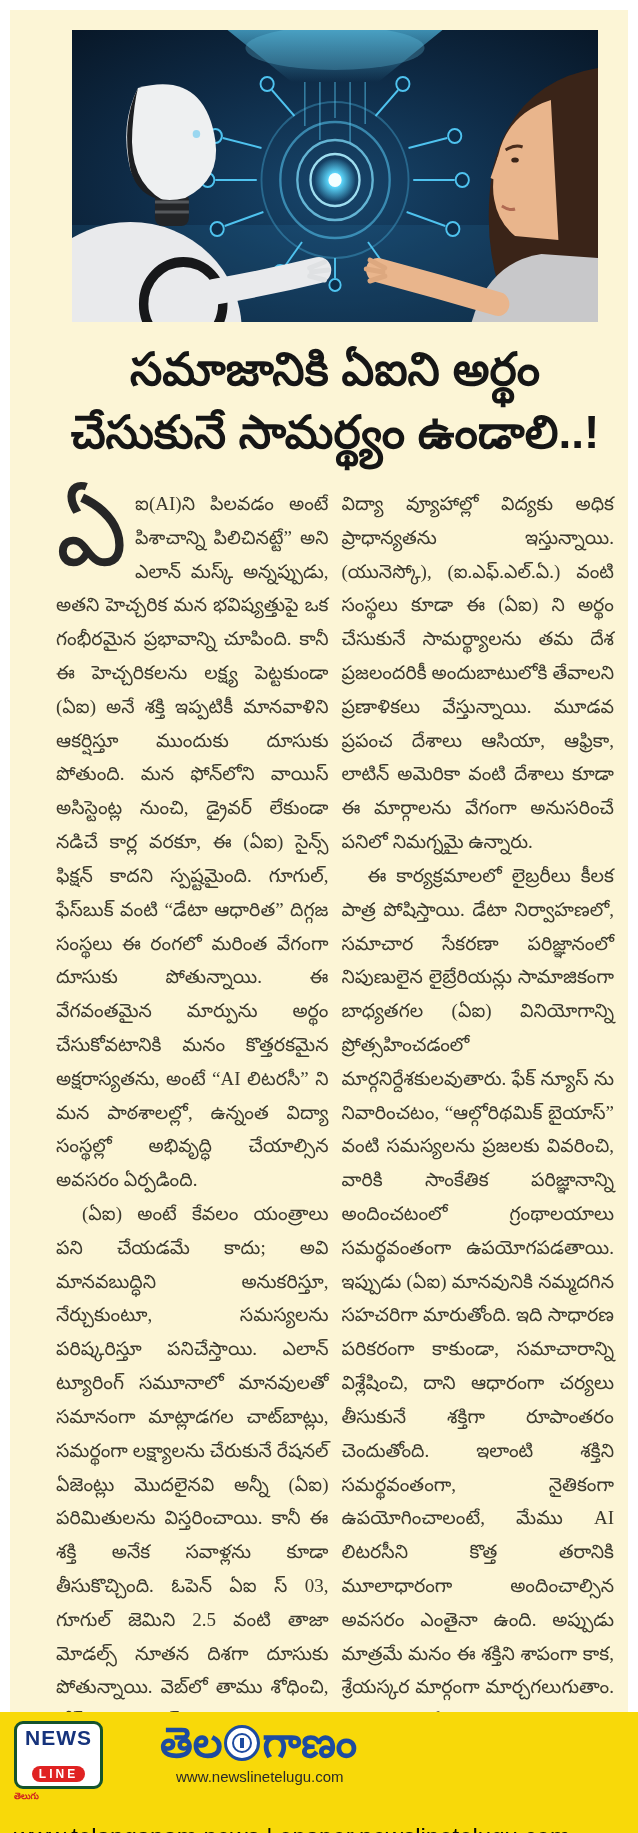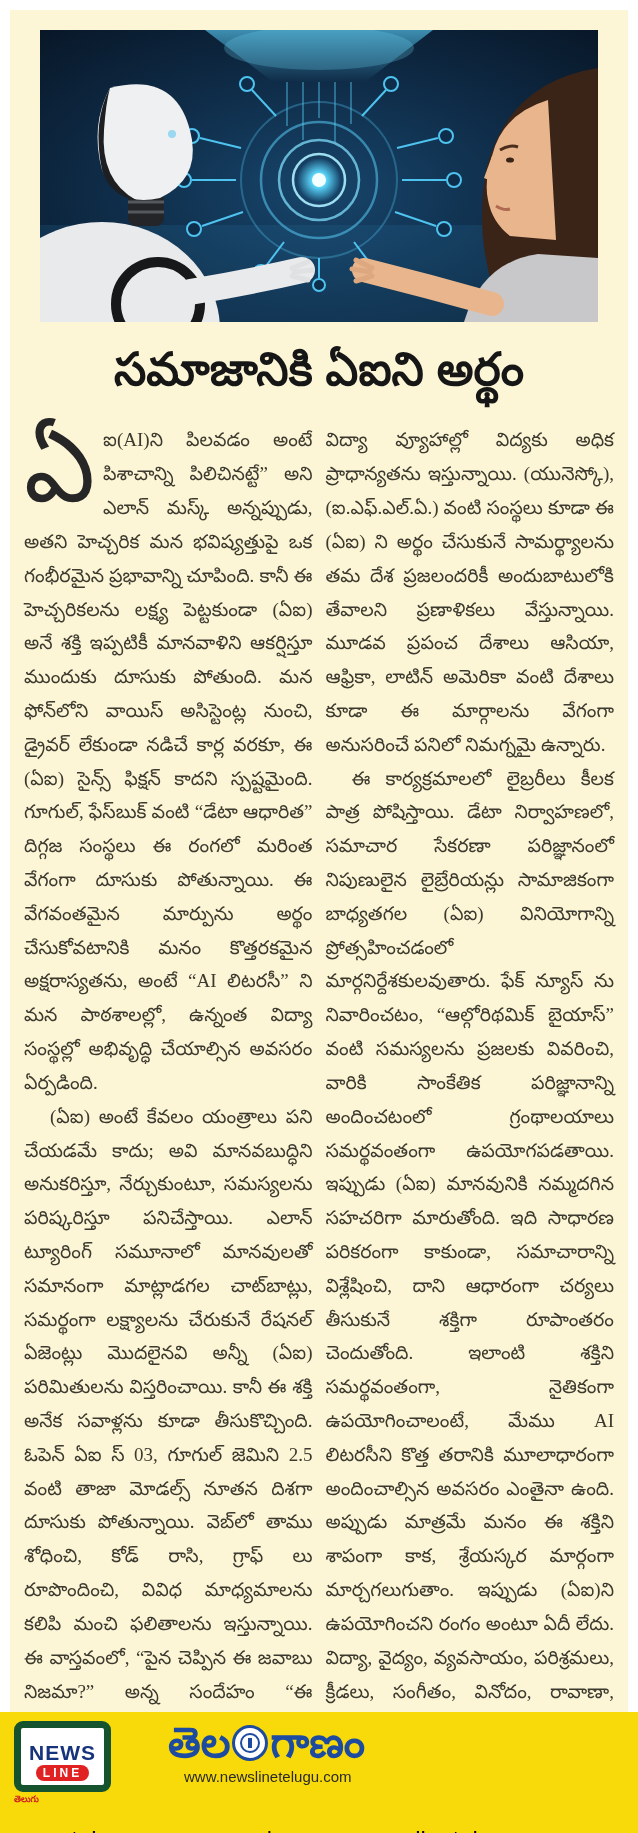--- a/index.html
+++ b/index.html
@@ -1,42 +1,42 @@
 <!DOCTYPE html>
 <html><head>
 <meta charset="utf-8">
 <style>
   html,body{margin:0;padding:0;background:#e9e9e9;}
   .page{position:relative;width:638px;height:1833px;background:#ffffff;margin:0 auto;overflow:hidden;
         font-family:"Liberation Serif","DejaVu Serif",serif;}
-  .inner{position:absolute;top:10px;left:10px;right:10px;bottom:121px;background:#fcf5d6;overflow:hidden;}
+  .inner{position:absolute;top:10px;left:10px;right:10px;bottom:121px;background:#fcf5d6;overflow:hidden;padding-left:32px;}
 
   
   .hero{margin:20px 30px 0 30px;height:292px;background:#0a1c30;overflow:hidden;}
   .hero svg{display:block;width:100%;height:100%;}
 
   
   .headline{margin-top:16px;text-align:center;color:#161616;font-weight:700;
             font-size:46px;line-height:1.38;font-family:"Liberation Sans","DejaVu Sans",sans-serif;}
 
   
   .cols{display:flex;gap:13px;margin:22px 14px 0 14px;}
   .col{flex:1 1 0;min-width:0;}
   .col p{margin:0;font-size:19px;line-height:1.78;text-align:justify;color:#3c3a2e;}
   .col p.indent{text-indent:26px;}
   .dropcap{float:left;font-size:100px;line-height:.78;padding:6px 8px 0 0;color:#262626;font-weight:400;}
 
   
   .band{position:absolute;left:0;right:0;bottom:0;height:121px;background:#f8d909;box-sizing:border-box;
         padding:9px 14px 0 14px;font-family:"Liberation Sans","DejaVu Sans",sans-serif;}
   .logo-row{display:flex;align-items:flex-start;gap:9px;}
-  .nl-badge{background:#ffffff;border:7px solid #14532d;border-radius:9px;padding:14px 8px 4px 8px;text-align:center;}
+  .nl-badge{background:#ffffff;border:3px solid #14532d;border-radius:9px;padding:3px 8px 4px 8px;text-align:center;}
   .nl-news{color:#16337c;font-weight:900;font-size:21px;letter-spacing:1px;line-height:1;}
   .nl-line-pill{display:inline-block;background:#e02222;color:#ffffff;border-radius:9px;font-weight:800;
-                font-size:12px;padding:1px 7px;letter-spacing:3px;margin-top:2px;line-height:1.2;}
+                font-size:12px;padding:1px 7px;letter-spacing:3px;margin-top:18px;line-height:1.2;}
   .nl-telugu{color:#d02020;font-size:9px;font-weight:700;margin-top:2px;text-align:left;}
   .brand-wrap{display:flex;flex-direction:column;}
   .brand{display:flex;align-items:center;color:#1d4ba0;font-size:42px;font-weight:800;line-height:1.05;
          font-family:"Liberation Serif","DejaVu Serif",serif;margin-left:48px;}
   .brand-emblem{width:36px;height:36px;border-radius:50%;border:3px solid #1d4ba0;background:#ffffff;
                 display:inline-flex;align-items:center;justify-content:center;margin:0 2px;box-sizing:border-box;}
   .brand-emblem .dot{width:16px;height:16px;border-radius:50%;border:2px solid #1d4ba0;background:#ffffff;
                      display:flex;align-items:center;justify-content:center;}
   .brand-emblem .dot i{display:block;width:4px;height:10px;background:#1d4ba0;}
   .brand-site{font-size:15px;color:#2a2a2a;margin:3px 0 0 64px;}
@@ -134,20 +134,21 @@
           <path d="M456,176 q8,5 14,3" stroke="#b06a52" stroke-width="3" fill="none"></path>
           <path d="M424,292 Q442,232 498,224 L558,228 L558,292 Z" fill="#c8c8ca"></path>
           <path d="M452,274 Q388,256 324,240" stroke="#e9b58c" stroke-width="24" fill="none" stroke-linecap="round"></path>
           <path d="M332,238 l-16,-8 M330,242 l-18,-3 M332,246 l-16,5" stroke="#dda87f" stroke-width="5" fill="none" stroke-linecap="round"></path>
         </g>
       </svg>
     </div>
 
     <div class="headline">
       <div>సమాజానికి ఏఐని అర్థం</div>
+      <div>చేసుకునే సామర్థ్యం ఉండాలి..!</div>
     </div>
 
     <div class="cols">
       <div class="col">
         <p><span class="dropcap">ఏ</span><span>ఐ(AI)ని పిలవడం అంటే పిశాచాన్ని పిలిచినట్టే” అని ఎలాన్ మస్క్ అన్నప్పుడు, అతని హెచ్చరిక మన భవిష్యత్తుపై ఒక గంభీరమైన ప్రభావాన్ని చూపింది. కానీ ఈ హెచ్చరికలను లక్ష్య పెట్టకుండా (ఏఐ) అనే శక్తి ఇప్పటికీ మానవాళిని ఆకర్షిస్తూ ముందుకు దూసుకు పోతుంది. మన ఫోన్‌లోని వాయిస్ అసిస్టెంట్ల నుంచి, డ్రైవర్ లేకుండా నడిచే కార్ల వరకూ, ఈ (ఏఐ) సైన్స్ ఫిక్షన్ కాదని స్పష్టమైంది. గూగుల్, ఫేస్‌బుక్ వంటి “డేటా ఆధారిత” దిగ్గజ సంస్థలు ఈ రంగలో మరింత వేగంగా దూసుకు పోతున్నాయి. ఈ వేగవంతమైన మార్పును అర్థం చేసుకోవటానికి మనం కొత్తరకమైన అక్షరాస్యతను, అంటే “AI లిటరసీ” ని మన పాఠశాలల్లో, ఉన్నంత విద్యా సంస్థల్లో అభివృద్ధి చేయాల్సిన అవసరం ఏర్పడింది.</span></p>
         <p class="indent">(ఏఐ) అంటే కేవలం యంత్రాలు పని చేయడమే కాదు; అవి మానవబుద్ధిని అనుకరిస్తూ, నేర్చుకుంటూ, సమస్యలను పరిష్కరిస్తూ పనిచేస్తాయి. ఎలాన్ ట్యూరింగ్ సమూనాలో మానవులతో సమానంగా మాట్లాడగల చాట్‌బాట్లు, సమర్థంగా లక్ష్యాలను చేరుకునే రేషనల్ ఏజెంట్లు మొదలైనవి అన్నీ (ఏఐ) పరిమితులను విస్తరించాయి. కానీ ఈ శక్తి అనేక సవాళ్లను కూడా తీసుకొచ్చింది. ఓపెన్ ఏఐ స్ 03, గూగుల్ జెమిని 2.5 వంటి తాజా మోడల్స్ నూతన దిశగా దూసుకు పోతున్నాయి. వెబ్‌లో తాము శోధించి, కోడ్ రాసి, గ్రాఫ్ లు రూపొందించి, వివిధ మాధ్యమాలను కలిపి మంచి ఫలితాలను ఇస్తున్నాయి. ఈ వాస్తవంలో, “పైన చెప్పిన ఈ జవాబు నిజమా?” అన్న సందేహం “ఈ సమాచారం ఎలా బయటకు పొక్కింది?” అన్న ప్రశ్నగా మారింది.</p>
 
       </div>
       <div class="col">
         <p>విద్యా వ్యూహాల్లో విద్యకు అధిక ప్రాధాన్యతను ఇస్తున్నాయి. (యునెస్కో), (ఐ.ఎఫ్.ఎల్.ఏ.) వంటి సంస్థలు కూడా ఈ (ఏఐ) ని అర్థం చేసుకునే సామర్థ్యాలను తమ దేశ ప్రజలందరికీ అందుబాటులోకి తేవాలని ప్రణాళికలు వేస్తున్నాయి. మూడవ ప్రపంచ దేశాలు ఆసియా, ఆఫ్రికా, లాటిన్ అమెరికా వంటి దేశాలు కూడా ఈ మార్గాలను వేగంగా అనుసరించే పనిలో నిమగ్నమై ఉన్నారు.</p>

